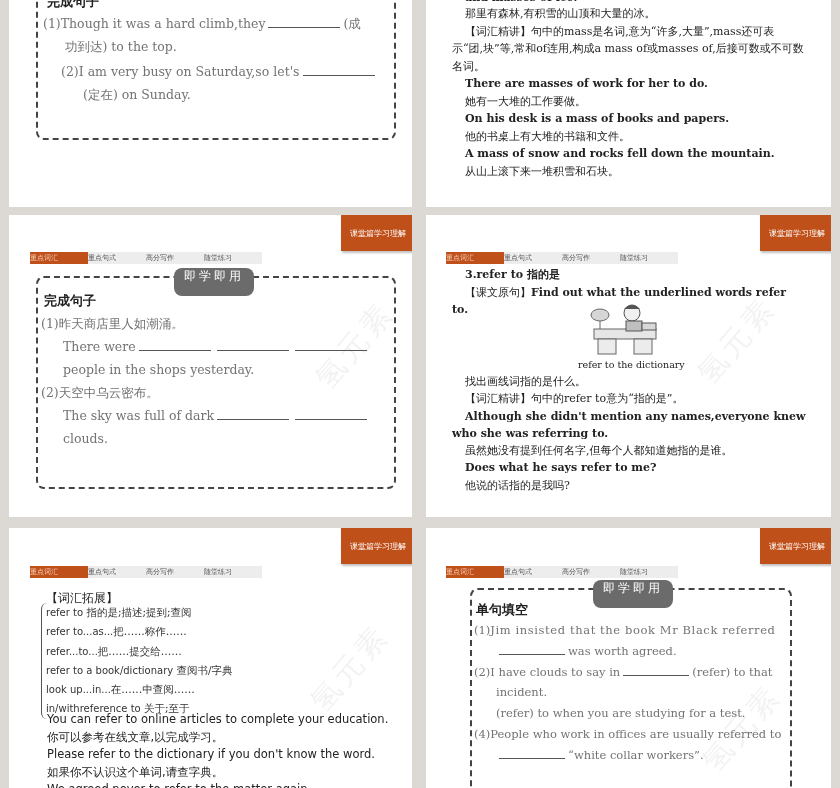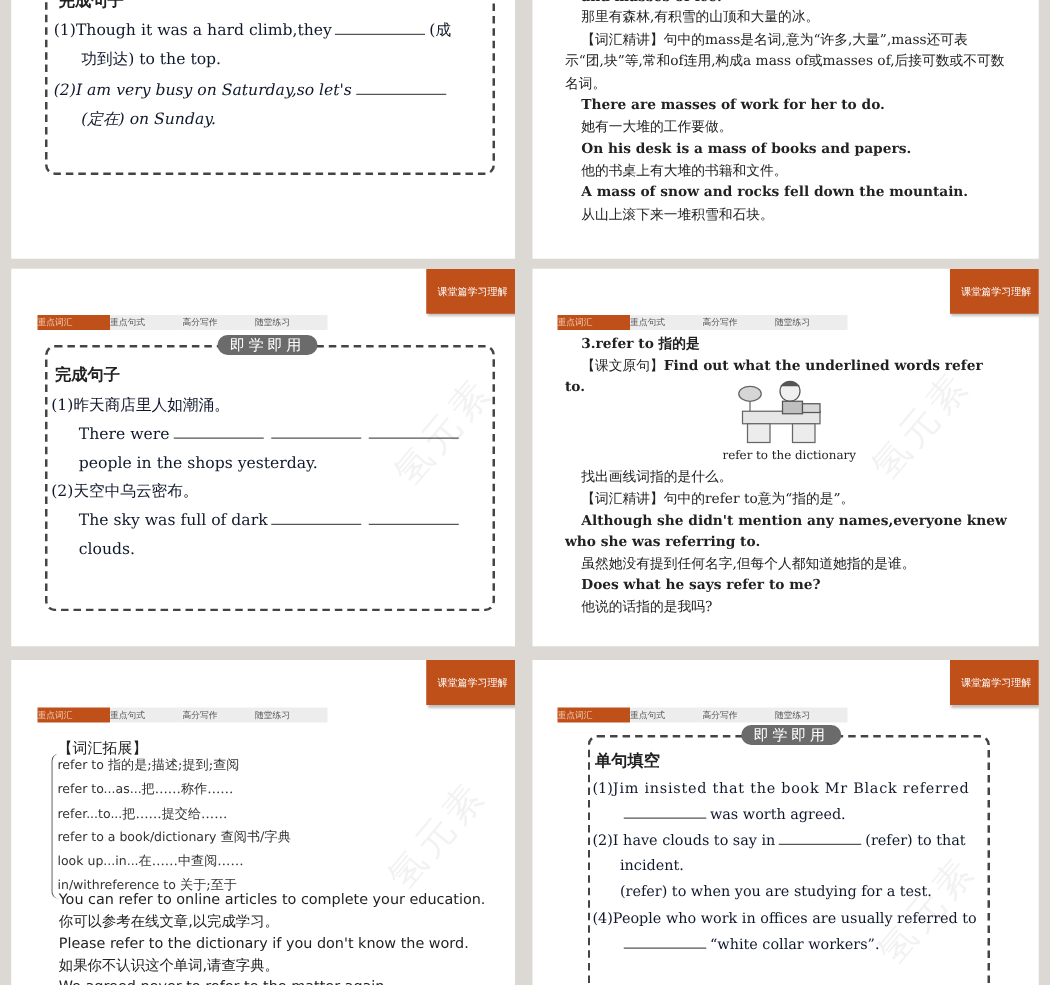--- a/index.html
+++ b/index.html
@@ -18,23 +18,23 @@
     color: #fff; font-family: "DejaVu Sans", sans-serif; font-size: 8px; display: flex; align-items: center;
     justify-content: center; box-shadow: 1px 2px 2px rgba(0,0,0,0.25); }
 
   .tabs { position: absolute; left: 21px; top: 37px; display: flex; height: 12px; }
   .tab { width: 58px; height: 12px; background: #ededed; color: #555; font-family: "DejaVu Sans", sans-serif;
     font-size: 7px; line-height: 12px; }
   .tab.active { background: #c0501a; color: #f4d0b8; }
 
   .dash-box { position: absolute; border: 2px dashed #444; border-radius: 8px; }
   .pill { position: absolute; background: #6b6b6b; color: #fff; font-family: "DejaVu Sans", sans-serif;
-    font-size: 12px; letter-spacing: 3px; height: 16px; line-height: 16px; border-radius: 8px; padding: 0 10px; }
+    font-size: 12px; letter-spacing: 3px; height: 28px; line-height: 16px; border-radius: 8px; padding: 0 10px; }
 
-  .text { position: absolute; font-size: 12.5px; line-height: 23px; color: #0f172a; }
+  .text { position: absolute; font-size: 12.5px; line-height: 23px; color: #737373; }
   .blank { display: inline-block; width: 72px; border-bottom: 1px solid #555; height: 12px; vertical-align: baseline; margin: 0 3px; }
   .indent { padding-left: 22px; }
   .heading { font-family: "DejaVu Sans", sans-serif; font-weight: bold; font-size: 13px; color: #222; }
 
   .doc { position: absolute; font-size: 11px; line-height: 17.5px; color: #222; }
   .doc .b { font-weight: bold; }
   .doc .p { text-indent: 13px; }
 
   .watermark { position: absolute; font-family: "DejaVu Sans", sans-serif; font-size: 30px; color: rgba(0,0,0,0.05);
     transform: rotate(-50deg); pointer-events: none; letter-spacing: 4px; }
@@ -49,21 +49,21 @@
 </head>
 <body>
 
 <div class="slide" id="s1">
   <div class="dash-box" style="left:27px; top:-10px; width:360px; height:160px;"></div>
   <div class="text heading" style="left:38px; top:0px;">完成句子</div>
   <div class="text" style="left:34px; top:22px; width:340px;">
     <span>(1)</span><span>Though it was a hard climb,they</span><span class="blank"></span><span>(成</span>
     <div class="indent">功到达) to the top.</div>
   </div>
-  <div class="text" style="left:34px; top:70px; width:345px;font-style:italic;">
+  <div class="text" style="left:52px; top:70px; width:345px;">
     <span>(2)</span><span>I am very busy on Saturday,so let's</span><span class="blank"></span>
     <div class="indent">(定在) on Sunday.</div>
   </div>
 </div>
 
 <div class="slide" id="s2">
   <div class="doc" style="left:26px; top:5px; width:352px;">
     <div class="b" style="text-indent:13px; height:10px; overflow:hidden; line-height:6px;">and masses of ice.</div>
     <div class="p">那里有森林,有积雪的山顶和大量的冰。</div>
     <div class="p">【词汇精讲】句中的mass是名词,意为“许多,大量”,mass还可表示“团,块”等,常和of连用,构成a mass of或masses of,后接可数或不可数名词。</div>

